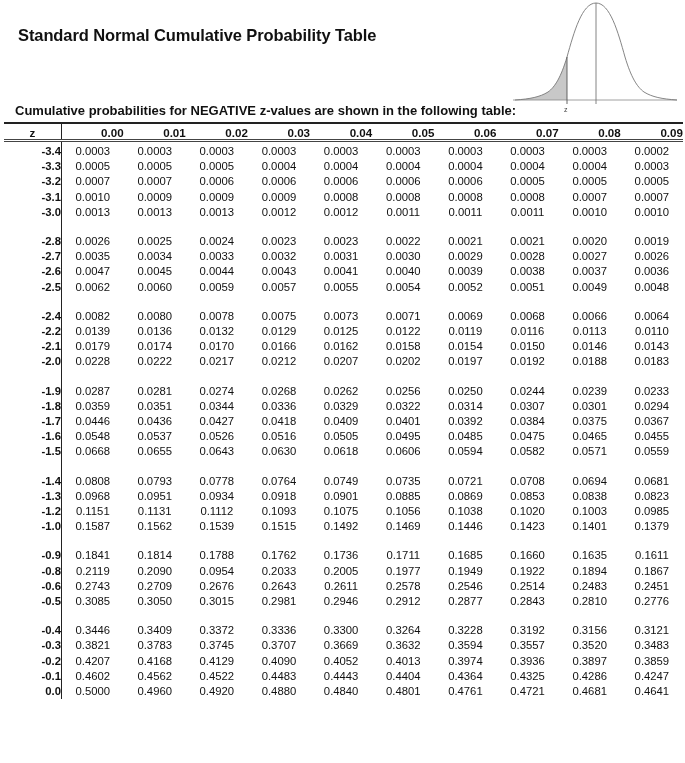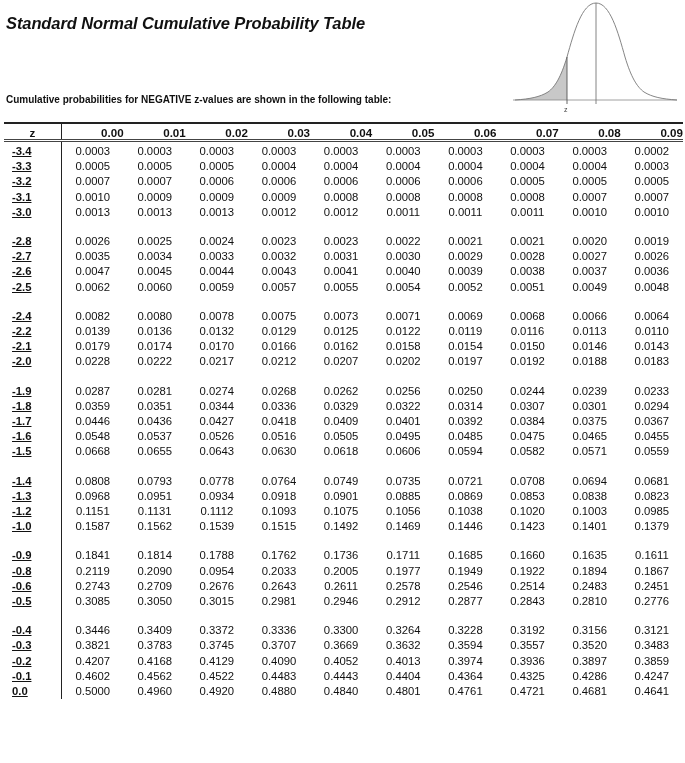--- a/index.html
+++ b/index.html
@@ -15,30 +15,29 @@
       font-family: "Liberation Sans", sans-serif;
       color: #111111;
     }
     .page-title {
       position: absolute;
       left: 6px;
       top: 14px;
       font-size: 16.5px;
       font-weight: bold;
       letter-spacing: -0.1px;
-      margin: 0;
-      font-style: italic;
+      margin: 12px;
     }
     .subtitle {
       position: absolute;
       left: 6px;
       top: 94px;
-      font-size: 10px;
+      font-size: 13px;
       font-weight: bold;
-      margin: 0;
+      margin: 9px;
       white-space: nowrap;
     }
     .curve {
       position: absolute;
       left: 510px;
       top: 0px;
       width: 170px;
       height: 116px;
     }
     .table-wrap {
@@ -68,21 +67,21 @@
       text-align: center;
       font-weight: bold;
     }
     td {
       text-align: center;
       height: 15.2px;
       padding: 0;
       line-height: 15.2px;
       white-space: nowrap;
     }
-    td.zcol { padding-left: 8px; text-align: left; text-decoration: underline; }
+    td.zcol { padding-left: 8px; text-align: right; }
     tr.gap td { height: 14px; }
     tbody tr.first td { padding-top: 2px; }
   </style>
 </head>
 <body>
 
 <h1 class="page-title">Standard Normal Cumulative Probability Table</h1>
 
 <svg class="curve" viewBox="0 0 170 116" xmlns="http://www.w3.org/2000/svg">
 

